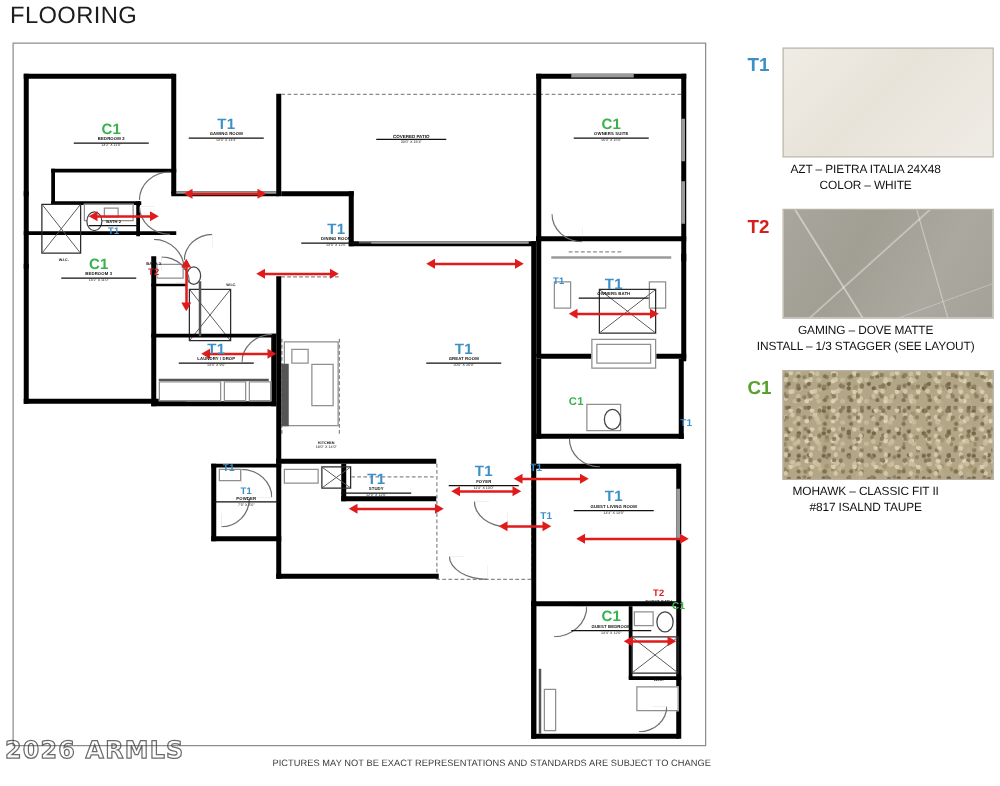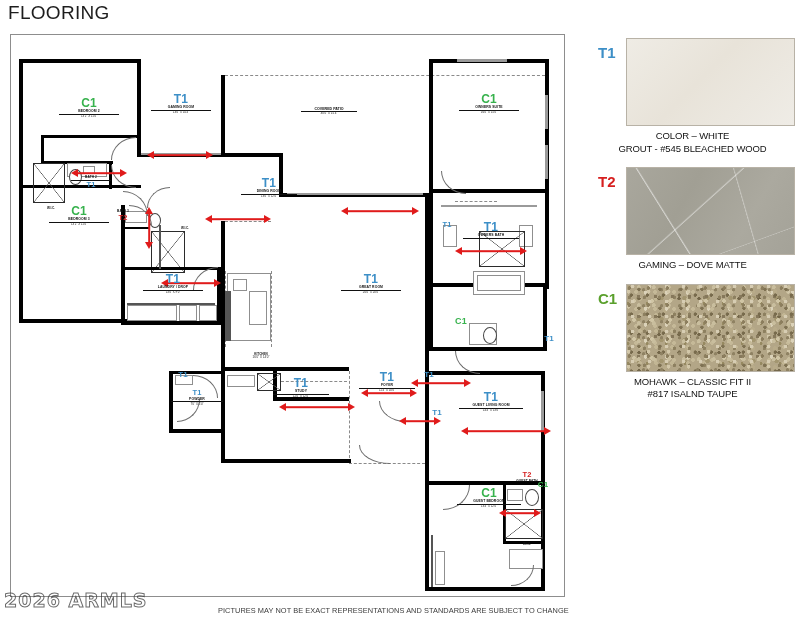--- a/index.html
+++ b/index.html
@@ -495,30 +495,31 @@
 
  </div>
 </div>
 
 <div id="legend">
 
   <div class="leg-block">
     <div class="leg-code t1">T1</div>
     <div class="swatch t1"></div>
     <div class="leg-caption">
+      <div>AZT – PIETRA ITALIA 24X48</div>
       <div>COLOR – WHITE</div>
-      <div>GROUT - #545 BLEACHED WOOD</div>
     </div>
   </div>
 
   <div class="leg-block">
     <div class="leg-code t2">T2</div>
     <div class="swatch t2"></div>
     <div class="leg-caption">
       <div>GAMING – DOVE MATTE</div>
+      <div>INSTALL – 1/3 STAGGER (SEE LAYOUT)</div>
     </div>
   </div>
 
   <div class="leg-block">
     <div class="leg-code c1">C1</div>
     <div class="swatch c1"></div>
     <div class="leg-caption">
       <div>MOHAWK – CLASSIC FIT II</div>
       <div>#817 ISALND TAUPE</div>
     </div>

